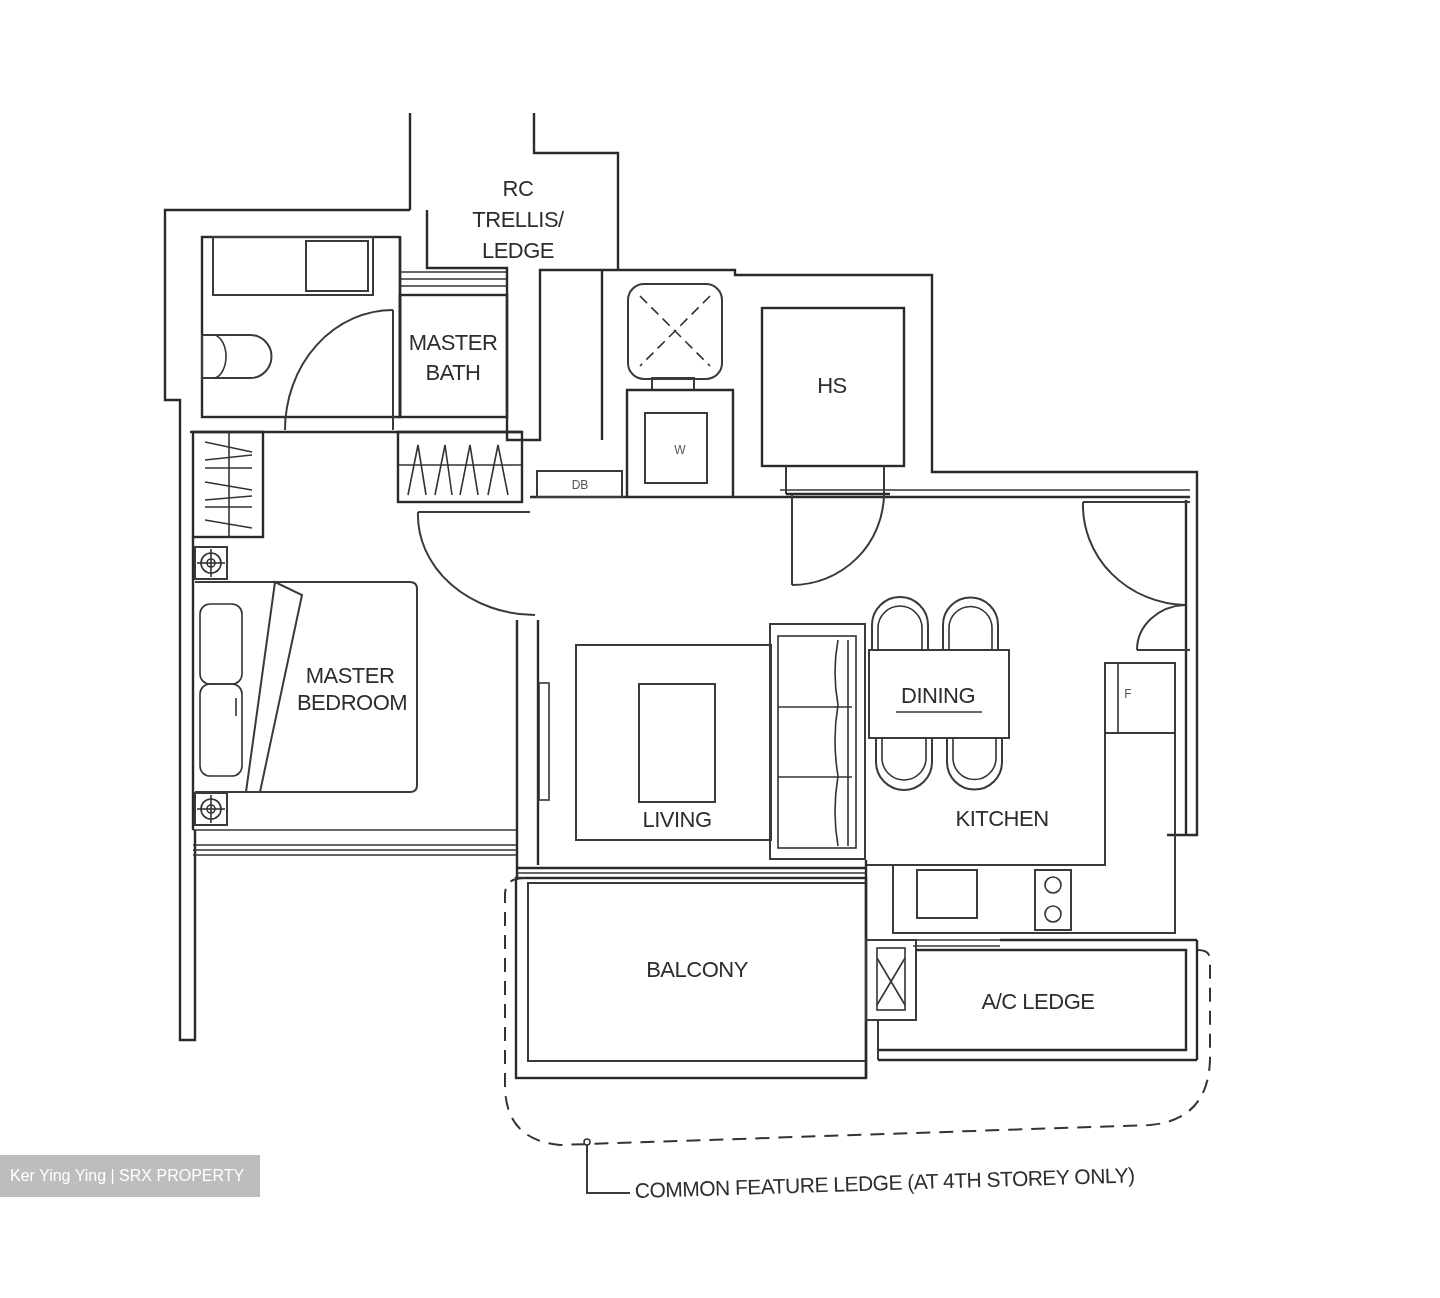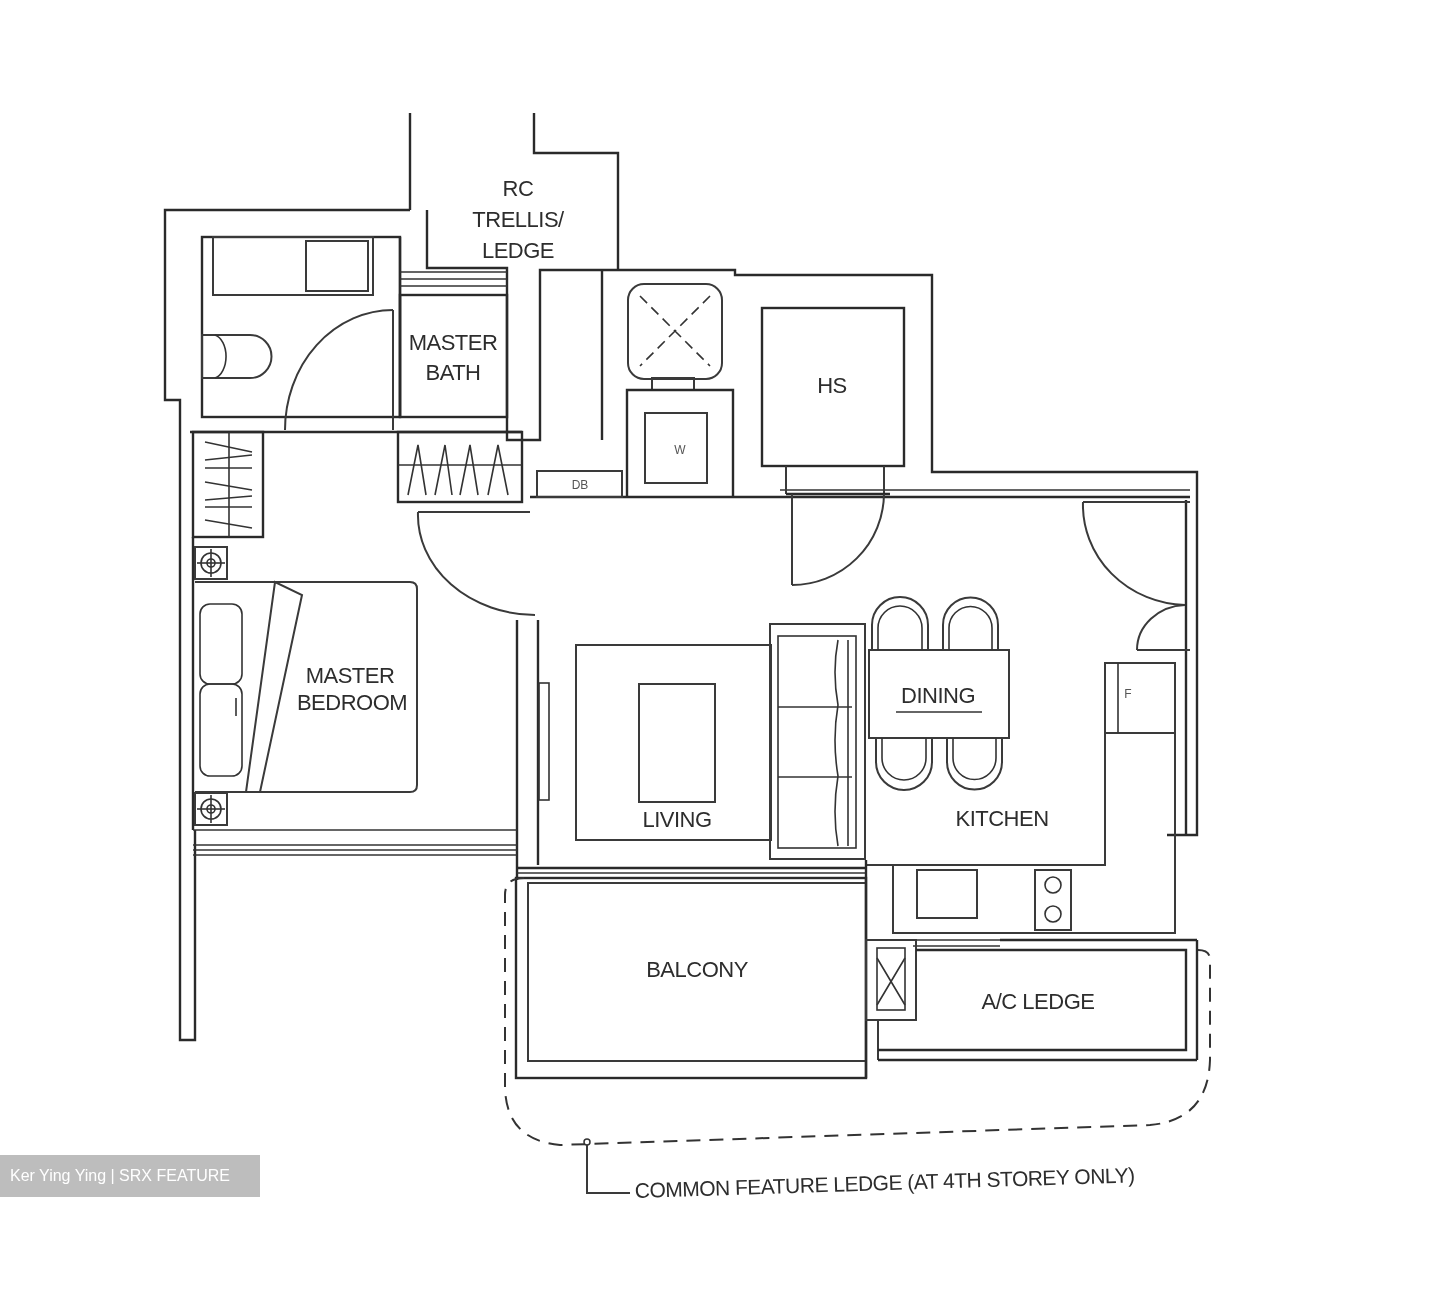--- a/index.html
+++ b/index.html
@@ -214,13 +214,13 @@
     <text class="lbl" x="1002" y="826">KITCHEN</text>
     <text class="lbl-sm" x="1128" y="698">F</text>
 
     <text class="lbl" x="697" y="977">BALCONY</text>
     <text class="lbl" x="1038" y="1009">A/C LEDGE</text>
 
     <text class="lbl-note" x="635" y="1198" transform="rotate(-1.8 635 1198)">COMMON FEATURE LEDGE (AT 4TH STOREY ONLY)</text>
   </g>
 </svg>
 
-<div class="watermark">Ker Ying Ying | SRX FEATURE</div>
+<div class="watermark">Ker Ying Ying | SRX PROPERTY</div>
 
 </body></html>

